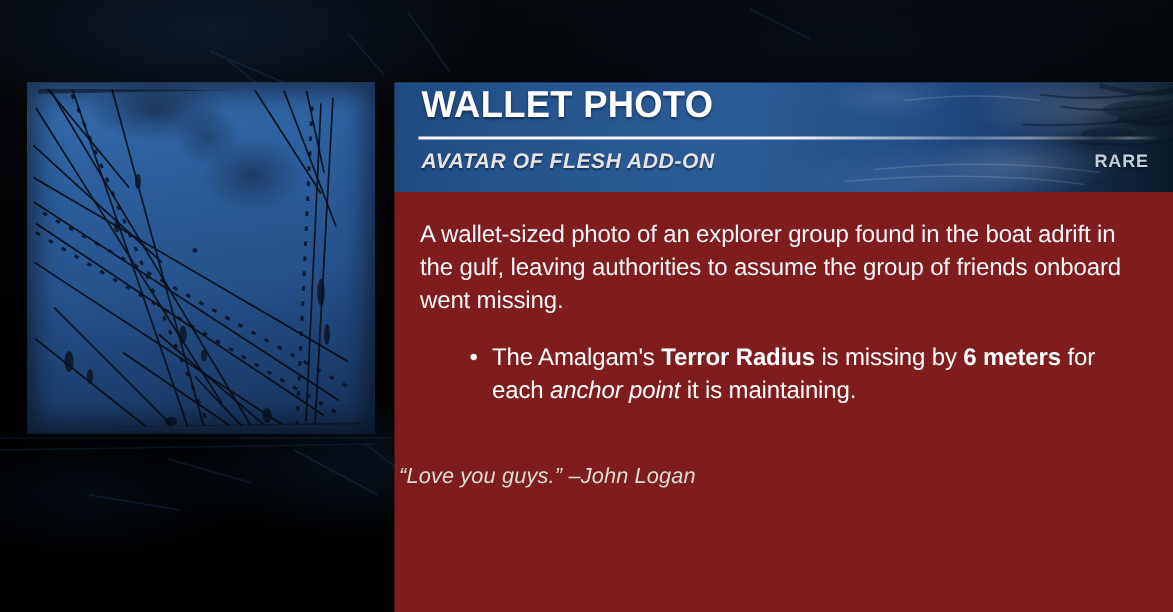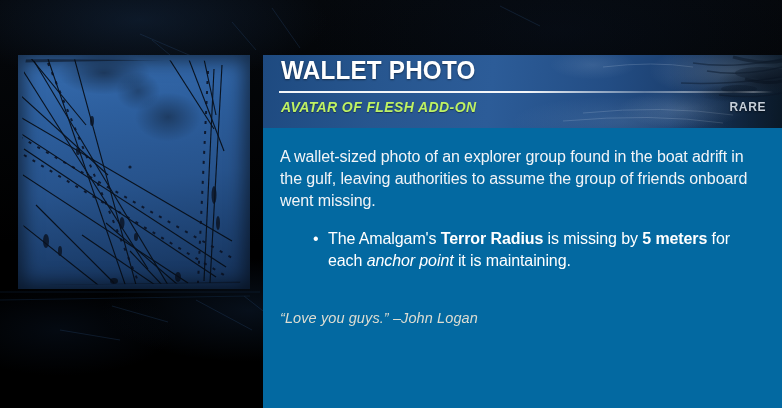--- a/index.html
+++ b/index.html
@@ -149,21 +149,21 @@
        rgba(255,255,255,0.30) 74%,
        rgba(255,255,255,0.42) 82%,
        rgba(255,255,255,0.12) 92%,
        rgba(255,255,255,0.30) 96%,
        rgba(255,255,255,0.0) 100%);
   }
   #banner-subtitle {
     position: absolute;
     left: 18px;
     top: 44px;
-    color: #bef264;
+    color: #e5e5e5;
     font-size: 14px;
     font-weight: bold;
     font-style: italic;
     letter-spacing: 0.4px;
     white-space: nowrap;
     text-shadow: 0 1px 1px rgba(0,0,0,0.40);
   }
   #rarity-label {
     position: absolute;
     right: 16px;
@@ -176,21 +176,21 @@
     text-shadow: 0 1px 2px rgba(0,0,0,0.55);
   }
 
   
   #body-panel {
     position: absolute;
     left: 263px;
     top: 128px;
     width: 519px;
     height: 280px;
-    background: #0369a1;
+    background: #7f1d1d;
   }
   #description-text {
     position: absolute;
     left: 17px;
     top: 18px;
     width: 484px;
     color: #f2f4f7;
     font-size: 16px;
     line-height: 22px;
     letter-spacing: -0.1px;
@@ -217,21 +217,21 @@
     left: 33px;
     top: 0;
     color: #ffffff;
     font-size: 16px;
     line-height: 22px;
   }
   .effect-item b { font-weight: bold; color: #ffffff; text-align: center; }
   .effect-item i { font-style: italic; }
   #flavor-quote {
     position: absolute;
-    left: 17px;
+    left: 3px;
     top: 180px;
     width: 484px;
     color: #ddddd2;
     font-size: 14.5px;
     font-style: italic;
     line-height: 20px;
     letter-spacing: 0.1px;
   }
 </style>
 </head>
@@ -353,20 +353,20 @@
     <div id="banner-subtitle">AVATAR OF FLESH ADD-ON</div>
     <div id="rarity-label">RARE</div>
   </div>
 
   <div id="body-panel">
     <div id="description-text">A wallet-sized photo of an explorer group found in the boat adrift in the gulf, leaving authorities to assume the group of friends onboard went missing.</div>
 
     <ul id="effect-list">
       <li class="effect-item">
         <span class="effect-bullet">•</span>
-        <span class="effect-text"><span>The Amalgam's </span><b>Terror Radius</b><span> is missing by </span><b>5 meters</b><span> for each </span><i>anchor point</i><span> it is maintaining.</span></span>
+        <span class="effect-text"><span>The Amalgam's </span><b>Terror Radius</b><span> is missing by </span><b>6 meters</b><span> for each </span><i>anchor point</i><span> it is maintaining.</span></span>
       </li>
     </ul>
 
     <div id="flavor-quote">“Love you guys.” –John Logan</div>
   </div>
 
 </div>
 
 </body></html>

